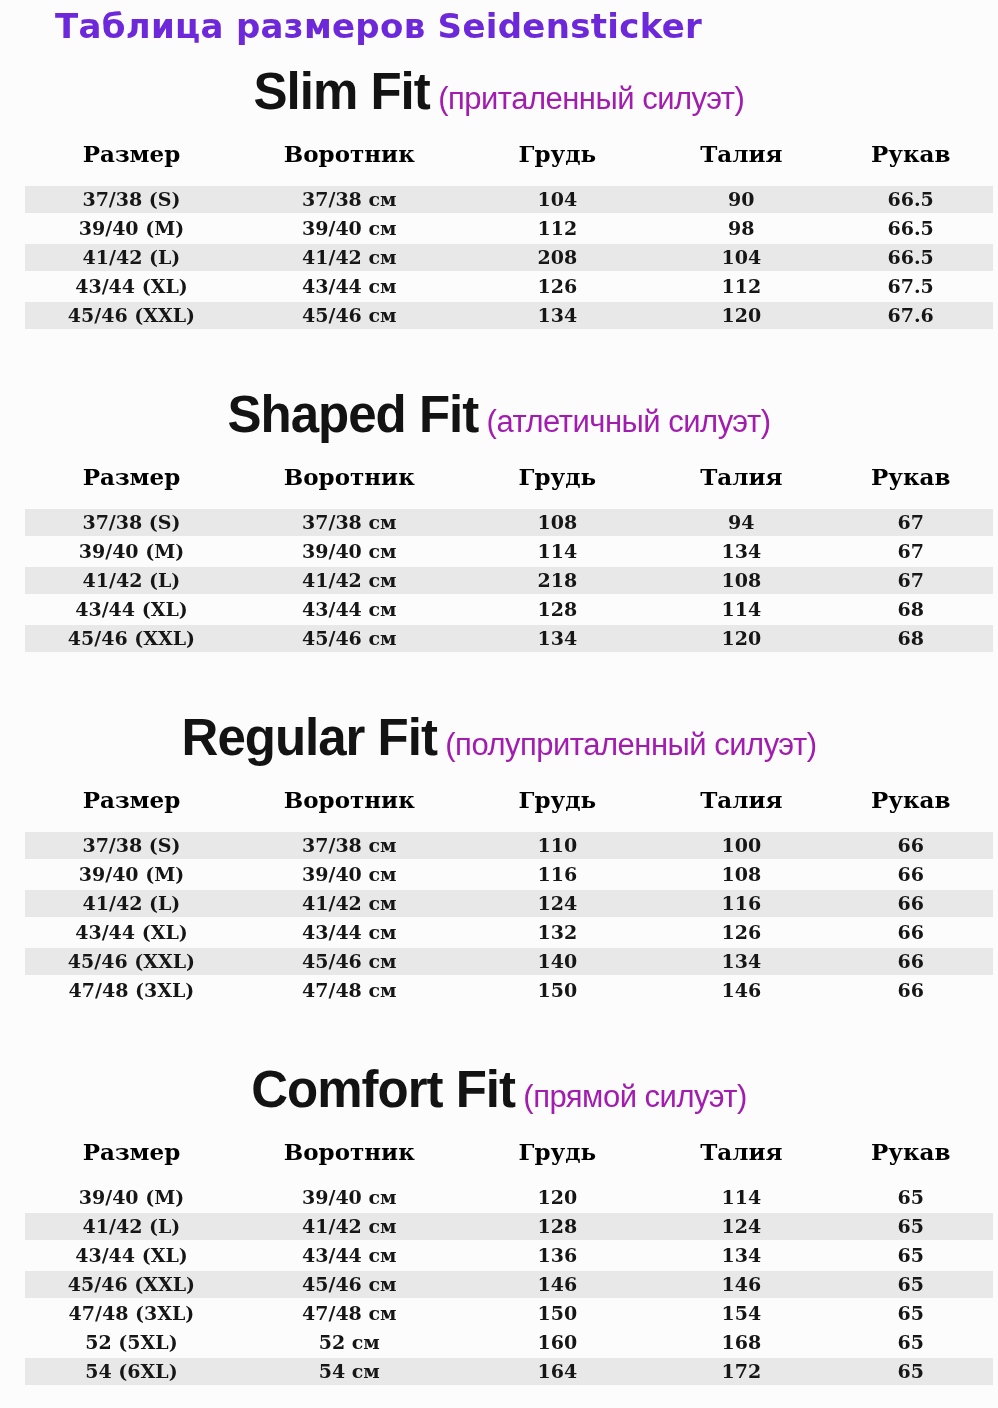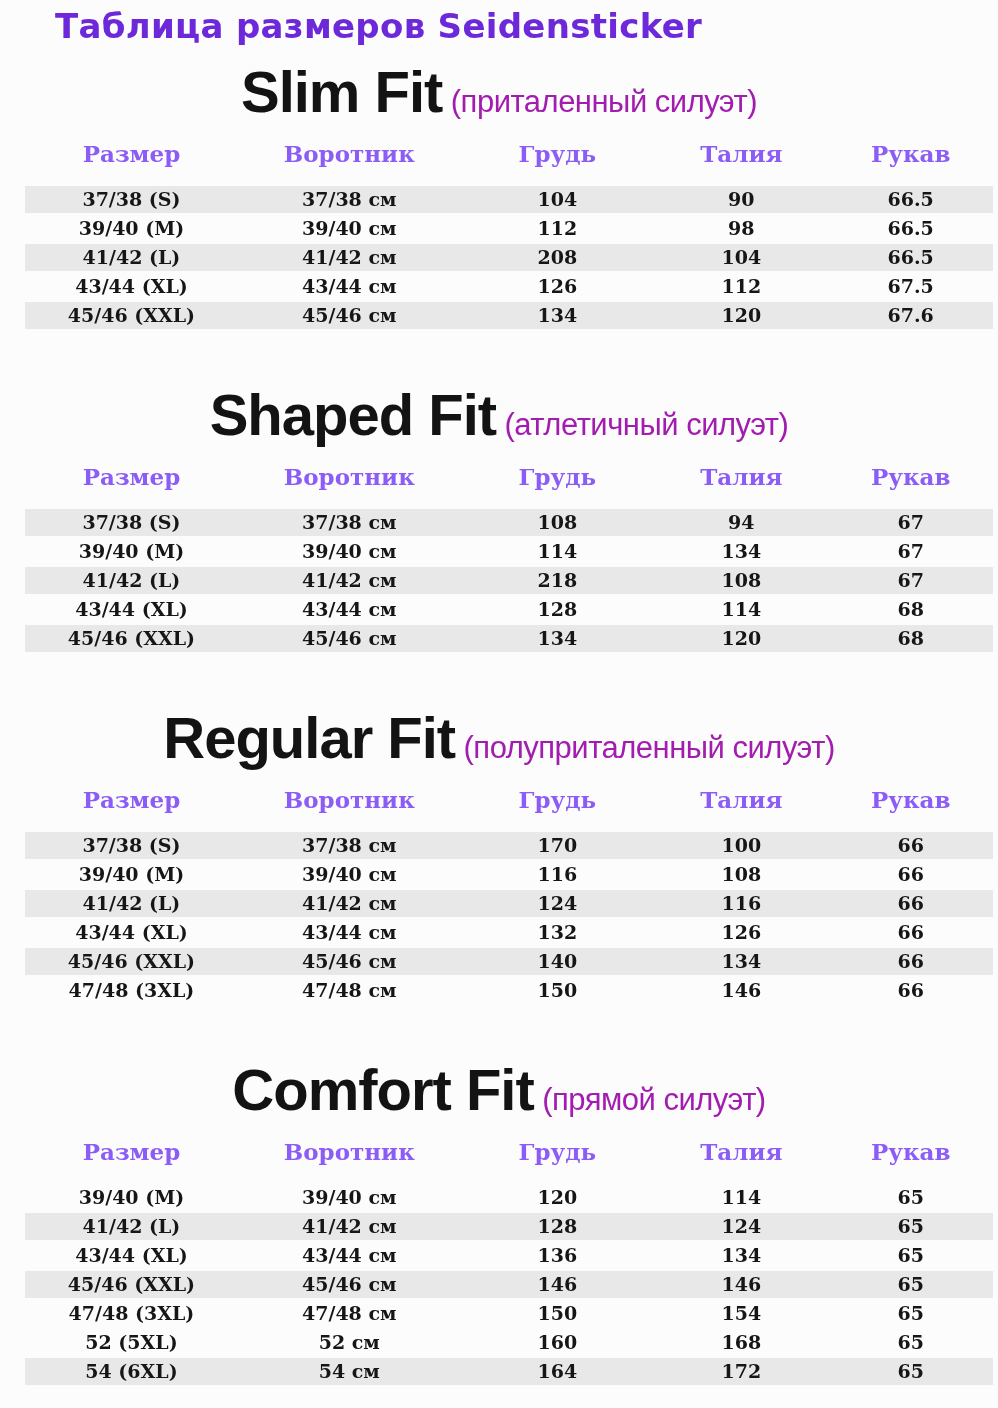--- a/index.html
+++ b/index.html
@@ -29,21 +29,21 @@
     margin: 0;
     text-align: center;
     line-height: 60px;
     height: 60px;
     white-space: nowrap;
     font-weight: 600;
   }
   .fit-name {
     font-family: "Liberation Sans", sans-serif;
     font-weight: 700;
-    font-size: 58px;
+    font-size: 51px;
     letter-spacing: -1px;
     color: #131313;
   }
   .fit-sub {
     font-family: "Liberation Sans", sans-serif;
     font-weight: 400;
     font-size: 31px;
     letter-spacing: -0.5px;
     color: #a21caf;
   }
@@ -53,21 +53,21 @@
     border-collapse: separate;
     border-spacing: 0;
     table-layout: fixed;
   }
   table.size-table th {
     font-family: "DejaVu Serif", serif;
     font-weight: 700;
     font-size: 23px;
     text-align: center;
     padding: 18px 0 17px 0;
-    color: #8b5cf6;
+    color: #000000;
   }
   table.size-table td {
     font-family: "DejaVu Serif", serif;
     font-weight: 700;
     font-size: 19px;
     text-align: center;
     height: 27px;
     line-height: 27px;
     padding: 0;
     border-top: 2px solid #fcfcfc;
@@ -207,21 +207,21 @@
           <th class="col1">Воротник</th>
           <th class="col2">Грудь</th>
           <th class="col3">Талия</th>
           <th class="col4">Рукав</th>
         </tr>
       </thead>
     <tbody>
         <tr class="shaded">
           <td class="col0">37/38 (S)</td>
           <td class="col1">37/38 см</td>
-          <td class="col2">170</td>
+          <td class="col2">110</td>
           <td class="col3">100</td>
           <td class="col4">66</td>
         </tr>
         <tr>
           <td class="col0">39/40 (M)</td>
           <td class="col1">39/40 см</td>
           <td class="col2">116</td>
           <td class="col3">108</td>
           <td class="col4">66</td>
         </tr>

